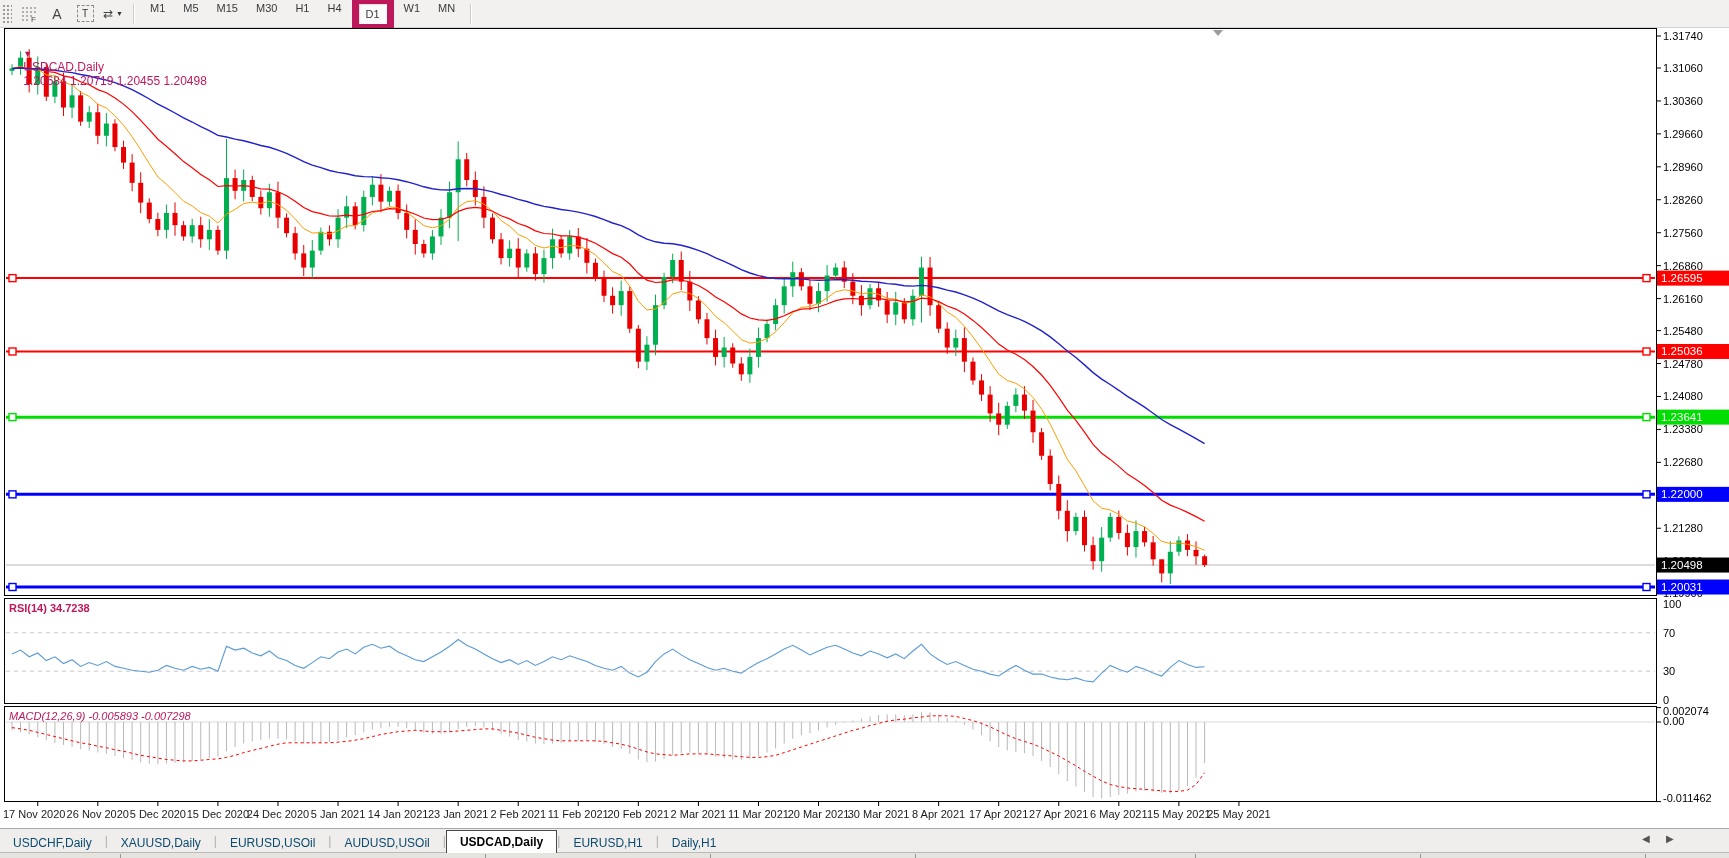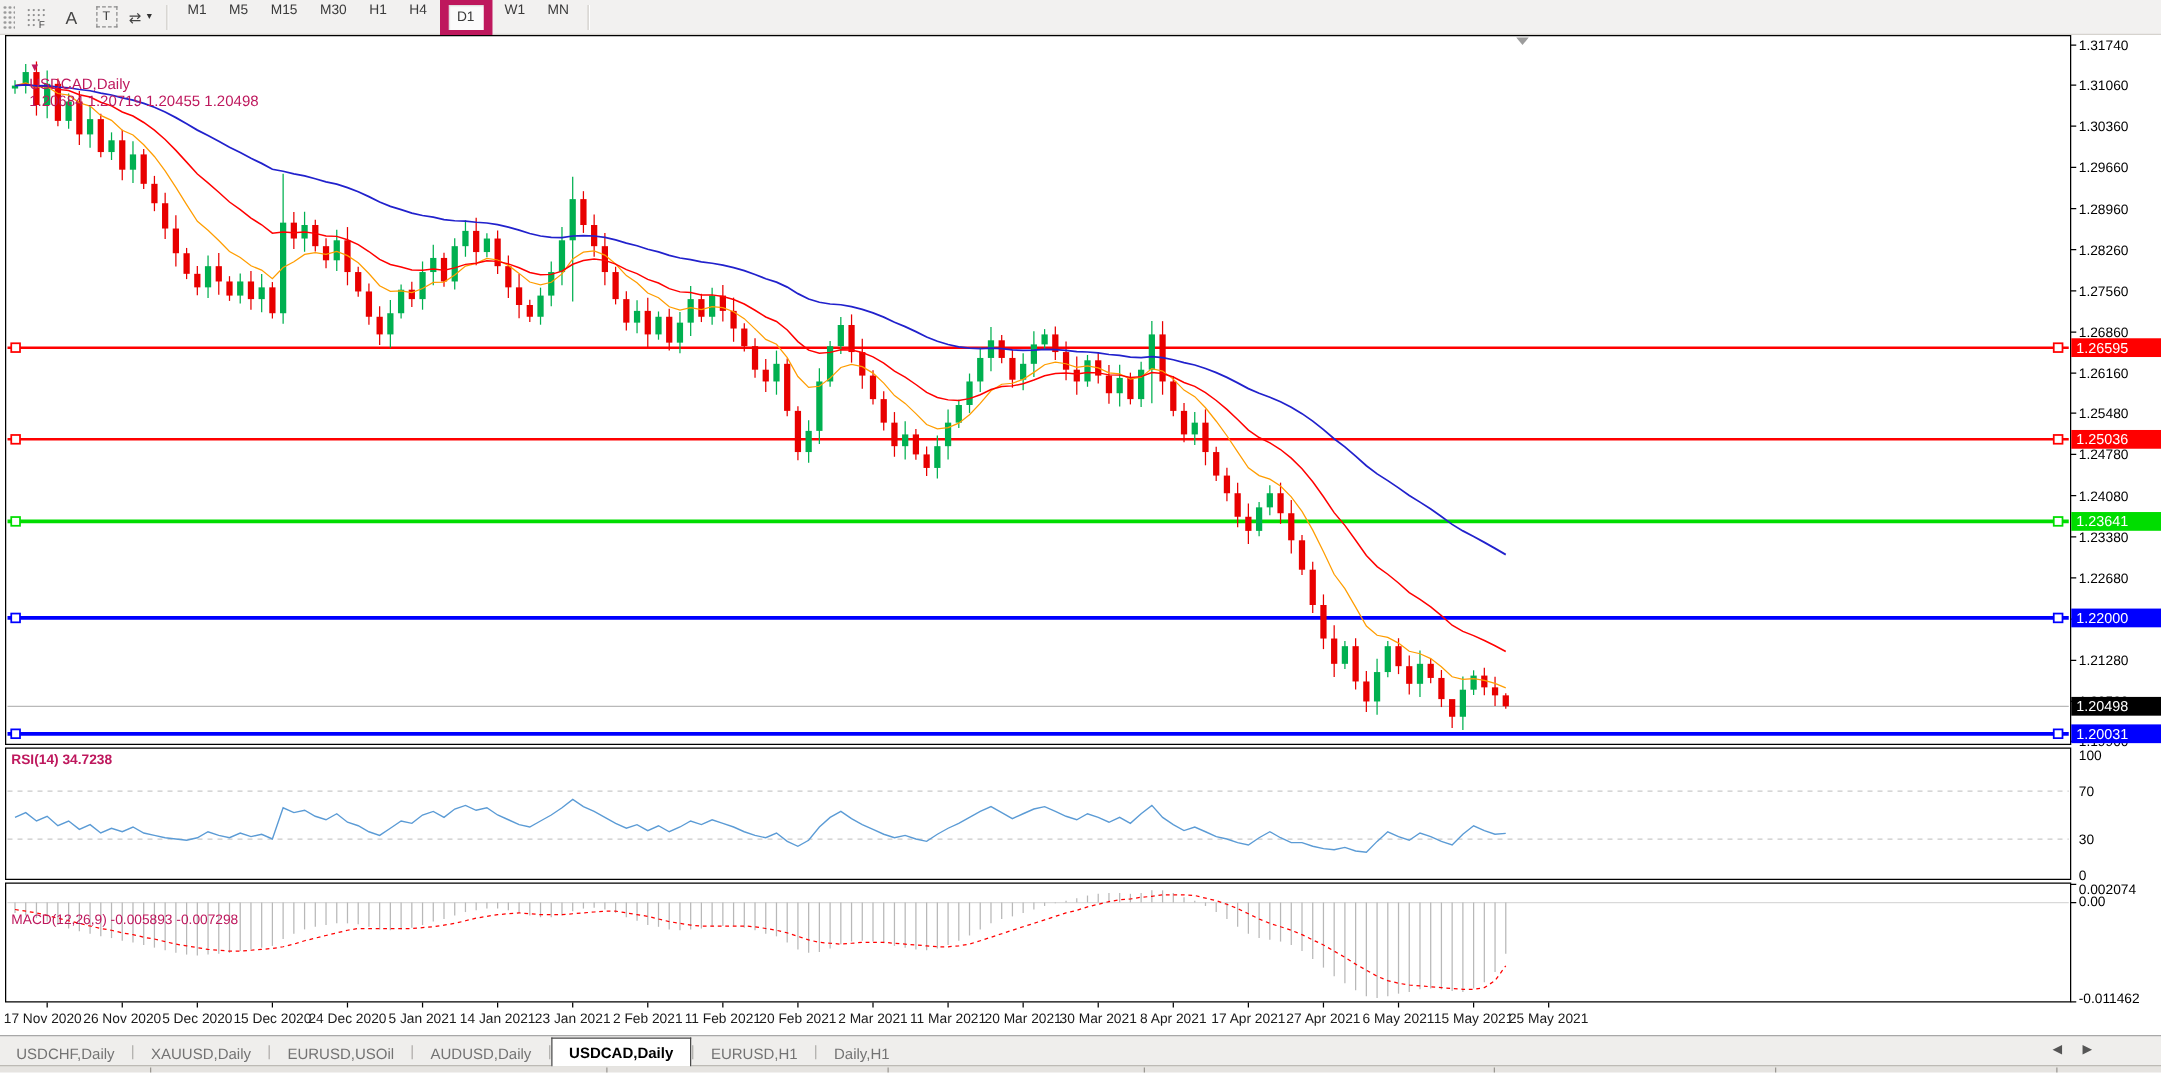--- a/index.html
+++ b/index.html
@@ -19,21 +19,21 @@
   .tf-btn.active{background:#fbfbfb;border:7px solid #be185d;box-shadow:inset 1px 1px 1px rgba(0,0,0,.12);}
   .caret{font-size:7px;color:#333;margin-left:3px;}
   .dashedT{width:15px;height:15px;border:1px dashed #8a8a8a;font-size:10px;color:#333;
     display:flex;align-items:center;justify-content:center;}
   
   .panel-label{position:absolute;font-size:12px;color:#be185d;z-index:5;white-space:pre;}
   .small-label{font-size:11px;}
   
   #tabbar{position:absolute;left:0;top:828px;width:1729px;height:24px;background:#efeeec;
     border-top:1px solid #a8a8a8;display:flex;align-items:flex-end;}
-  .tab{height:21px;display:flex;align-items:center;padding:0 13px;font-size:12px;color:#737373;
+  .tab{height:21px;display:flex;align-items:center;padding:0 13px;font-size:12px;color:#0c4a6e;
     cursor:default;position:relative;}
   .tab.active{background:#fff;border:1px solid #4a4a4a;border-bottom:none;height:22px;
     font-weight:bold;color:#000;z-index:2;}
   .tab-sep{color:#b0aeab;font-size:12px;align-self:center;}
   .tab-scroll{position:absolute;top:4px;font-size:10px;color:#555;cursor:default;}
   
   #statusbar{position:absolute;left:0;top:852px;width:1729px;height:6px;background:#e6e4e1;
     border-top:1px solid #bdbab5;}
   .status-div{position:absolute;top:1px;width:1px;height:5px;background:#9a9792;}
   svg{position:absolute;left:0;top:0;}
@@ -642,32 +642,32 @@
       <rect x="1657" y="557.5352941176469" width="72" height="15" fill="#000"></rect>
       <text x="1661" y="569.0352941176469" font-size="11.5" fill="#fff">1.20498</text>
     </svg>
 
   <div class="panel-label" style="left:10px;top:32px;">
     <span style="font-size:9px;">▼</span>
     <span style="font-weight:normal;">USDCAD,Daily</span>&nbsp;
     <span>1.20684 1.20719 1.20455 1.20498</span>
   </div>
   <div class="panel-label small-label" style="left:9px;top:602px;font-weight:bold;">RSI(14) 34.7238</div>
-  <div class="panel-label small-label" style="left:9px;top:730px;">MACD(12,26,9) -0.005893 -0.007298</div>
+  <div class="panel-label small-label" style="left:9px;top:710px;font-style:italic;">MACD(12,26,9) -0.005893 -0.007298</div>
 
   <div id="tabbar">
     <span class="tab-scroll" style="left:1642px;">◀</span>
     <span class="tab-scroll" style="left:1666px;">▶</span>
   <div class="tab">USDCHF,Daily</div>
       <span class="tab-sep">|</span>
       <div class="tab">XAUUSD,Daily</div>
       <span class="tab-sep">|</span>
       <div class="tab">EURUSD,USOil</div>
       <span class="tab-sep">|</span>
-      <div class="tab">AUDUSD,Daily</div>
+      <div class="tab">AUDUSD,USOil</div>
       <span class="tab-sep">|</span>
       <div class="tab active">USDCAD,Daily</div>
       <span class="tab-sep">|</span>
       <div class="tab">EURUSD,H1</div>
       <span class="tab-sep">|</span>
       <div class="tab">Daily,H1</div>
     </div>
 
   <div id="statusbar">
       <div class="status-div" style="left: 120px;"></div>

